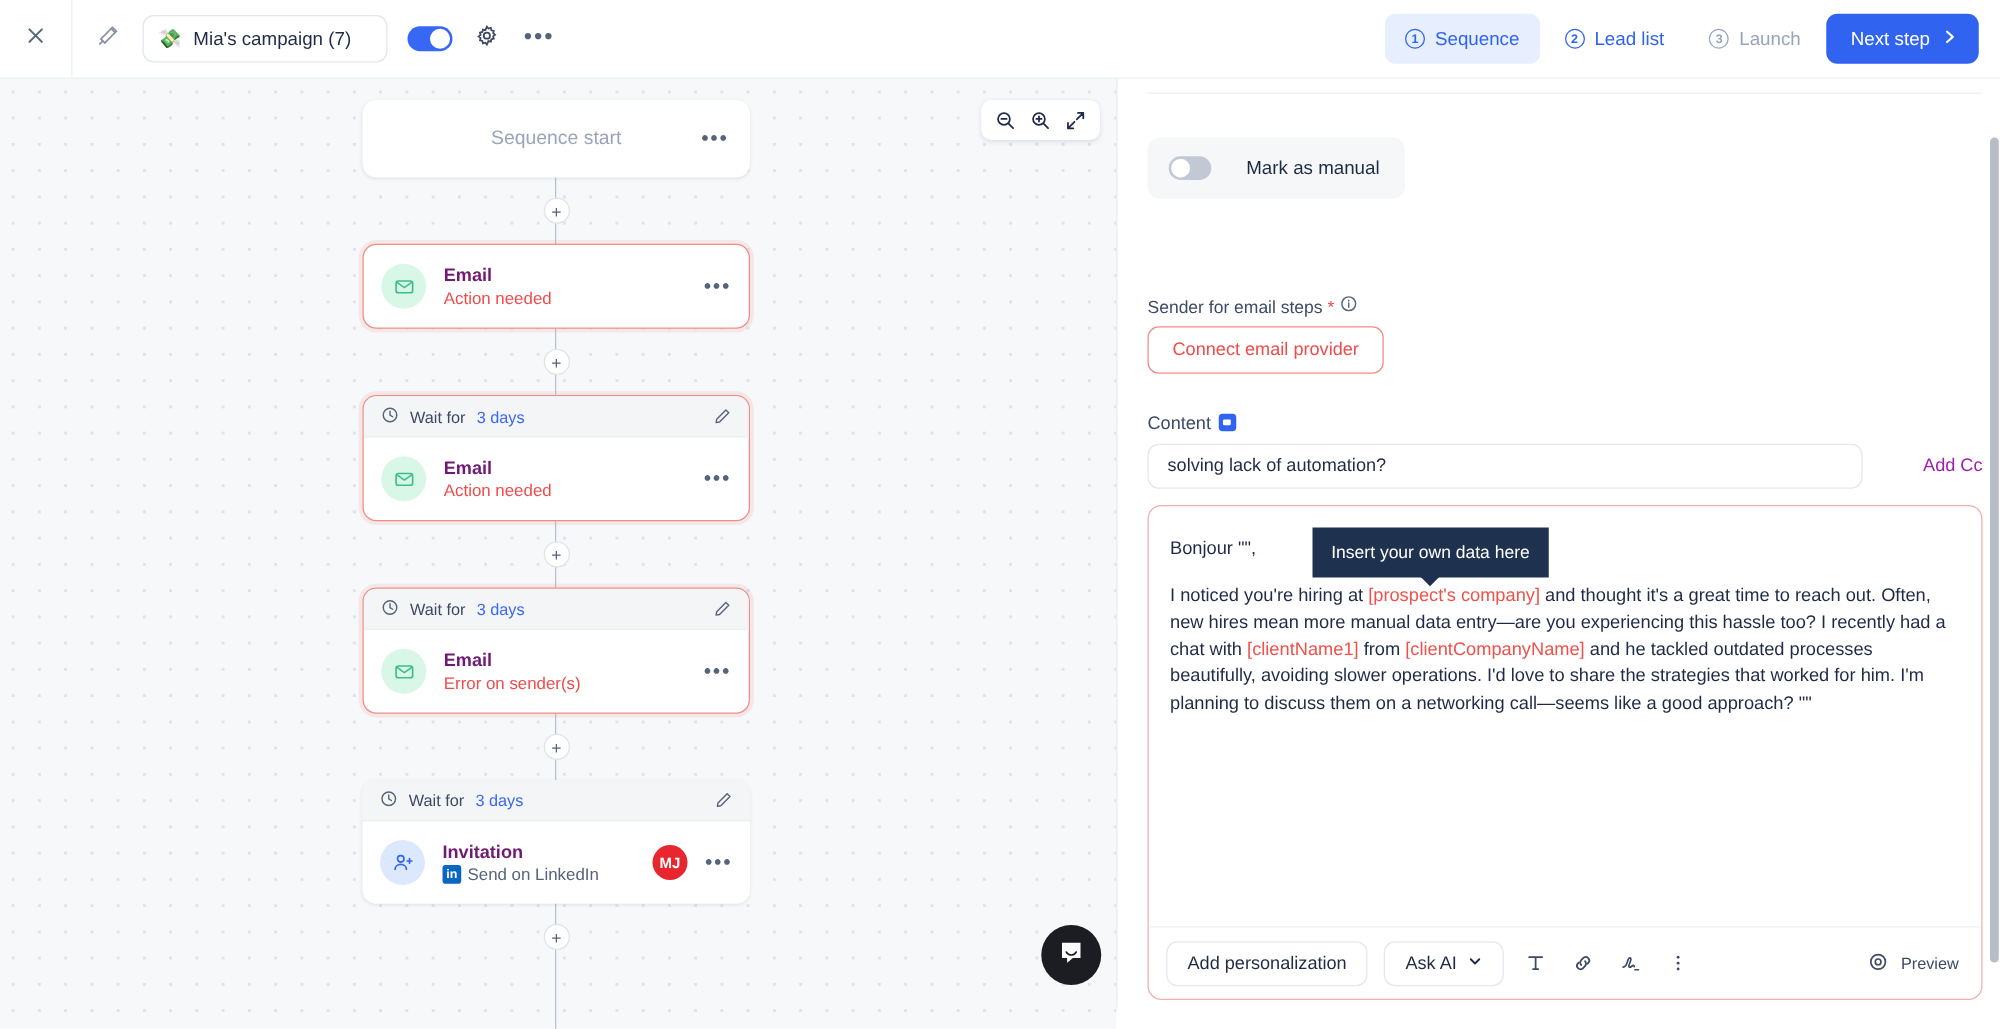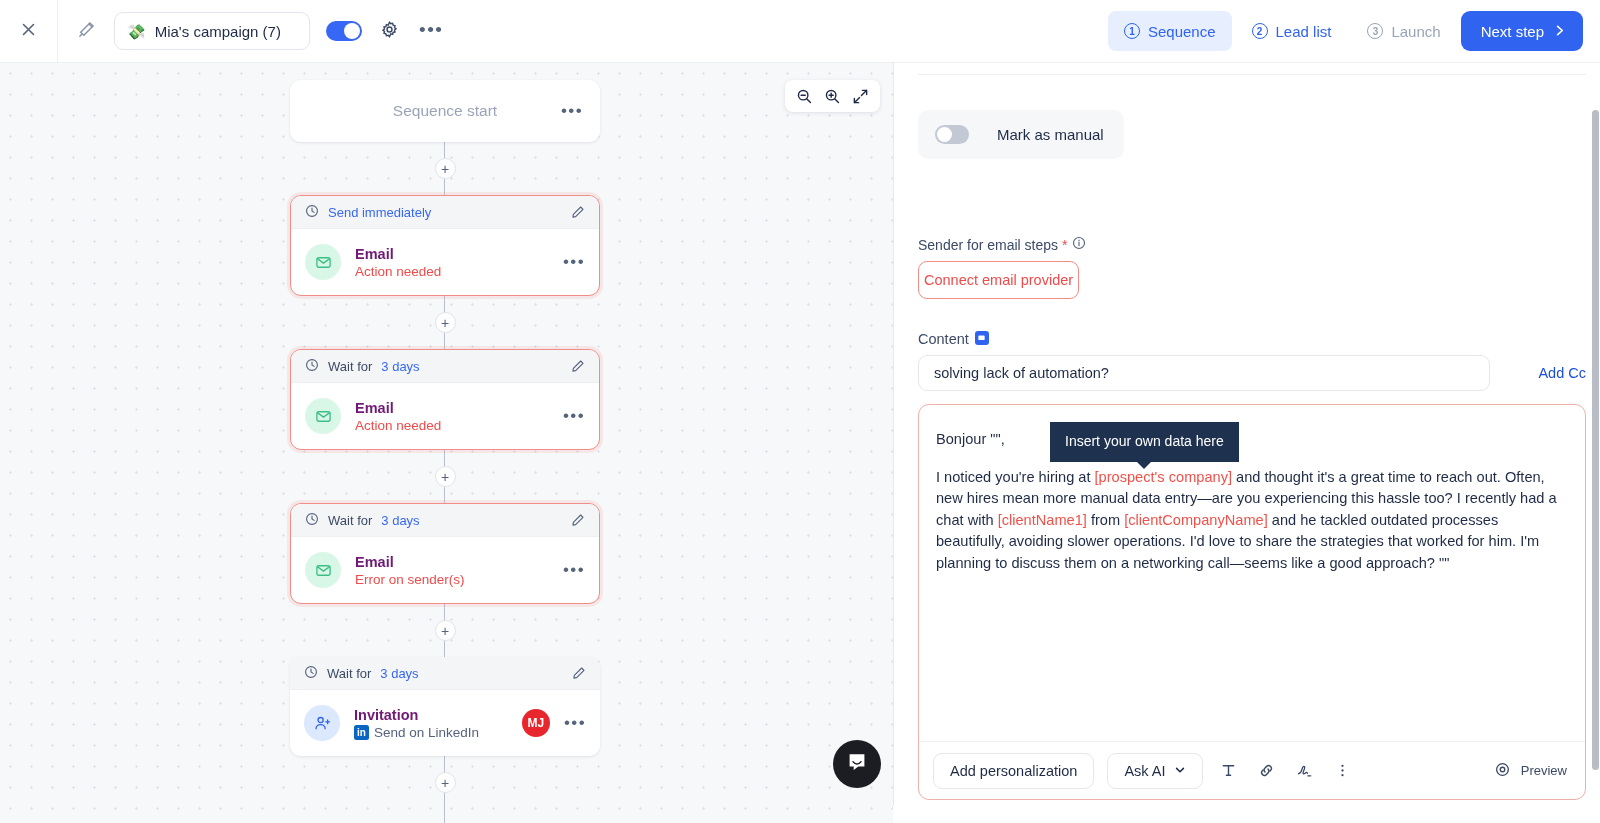--- a/index.html
+++ b/index.html
@@ -229,21 +229,21 @@
   .manual-lbl { font-size: 15px; color: #1f2b46; }
 
   .sender-lbl {
     position: absolute; top: 190px; left: 24px;
     font-size: 14px; color: #3c4a66;
     display: flex; align-items: center; gap: 4px;
   }
   .req { color: #ef4b4b; }
   .connect-btn {
     position: absolute; top: 215px; left: 24px;
-    height: 38px; padding: 0 5px;
+    height: 38px; padding: 0 19px;
     border: 1px solid #ef8d86; border-radius: 9px;
     background: #fff; color: #ef4b4b;
     font-size: 14.5px; font-family: inherit; cursor: pointer;
   }
 
   .content-lbl {
     position: absolute; top: 285px; left: 24px;
     font-size: 14.5px; color: #3c4a66;
     display: flex; gap: 6px;
   }
@@ -255,21 +255,21 @@
   .subject-row {
     position: absolute; top: 309px; left: 24px; right: 14px;
     display: flex; align-items: center; gap: 16px;
   }
   .subject {
     flex: 1; height: 36px;
     border: 1px solid #e4e7ee; border-radius: 9px;
     display: flex; align-items: center; padding: 0 15px;
     font-size: 14.5px; color: #1f2b46; background: #fff; cursor: text;
   }
-  .addcc { font-size: 14.5px; color: #1d4ed8; cursor: pointer; white-space: nowrap; margin-left: 32px; }
+  .addcc { font-size: 14.5px; color: #a21caf; cursor: pointer; white-space: nowrap; margin-left: 32px; }
 
   .editor {
     position: absolute; top: 358px; left: 24px; right: 14px; bottom: 6px;
     border: 1px solid #efb0ab; border-radius: 11px;
     background: #fff; display: flex; flex-direction: column; overflow: hidden;
   }
   .ed-body {
     flex: 1; padding: 24px 26px 10px 17px;
     font-size: 14.6px; line-height: 21.6px; color: #1f2b46;
     position: relative;
@@ -399,35 +399,20 @@
         <span class="label">Sequence start</span>
         <span class="dots">•••</span>
       </div>
     </div>
 
     <div class="gap">
       <div class="plus">+</div>
     </div>
 
     <div class="card err">
-      <div class="card-hd">
-        <span>
-          <svg width="14" height="14" viewBox="0 0 16 16" fill="none" stroke="#55637d" stroke-width="1.3">
-              <circle cx="8" cy="8" r="6.2"></circle>
-              <path d="M8 4.6V8l2.4 1.6" stroke-linecap="round"></path>
-            </svg>
-        </span>
-        <span class="blue">Send immediately</span>
-        <span class="blue"></span>
-        <span class="pencil">
-          <svg width="14" height="14" viewBox="0 0 16 16" fill="none" stroke="#55637d" stroke-width="1.3" stroke-linejoin="round">
-              <path d="M11.1 2.3l2.6 2.6L5.3 13.3 2.2 13.8l.5-3.1z"></path>
-            </svg>
-        </span>
-      </div>
       <div class="card-bd">
         <div class="av green">
           <svg width="17" height="17" viewBox="0 0 18 18" fill="none" stroke="#3cbf85" stroke-width="1.4">
               <rect x="2" y="4" width="14" height="10" rx="2"></rect>
               <path d="M2.8 5.2L9 9.6l6.2-4.4" stroke-linecap="round"></path>
             </svg>
         </div>
         <div class="bd-txt">
           <span class="bd-t1">Email</span>
           <span class="bd-t2">Action needed</span>

